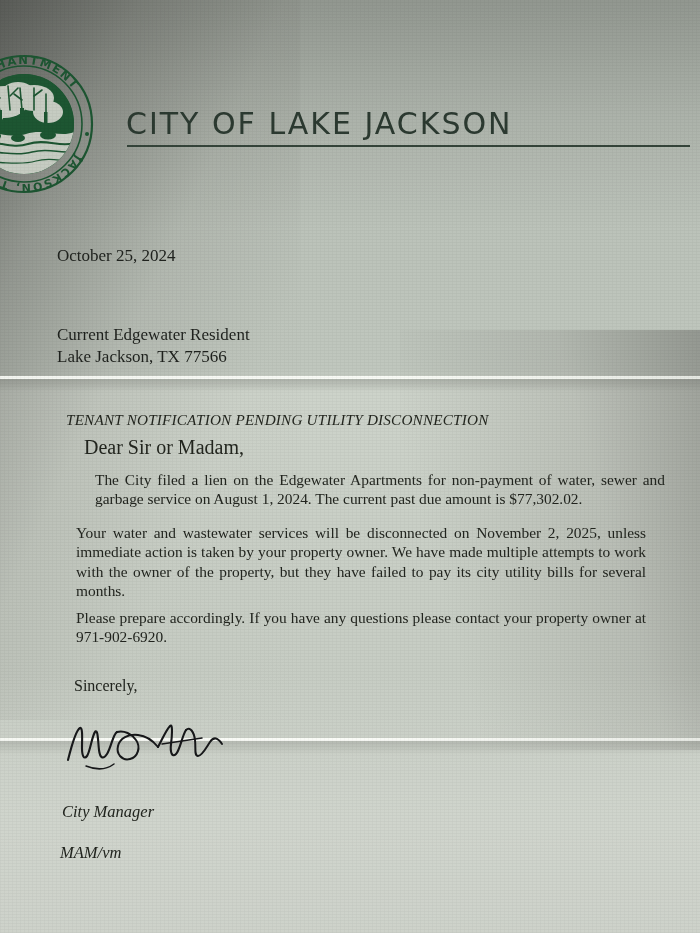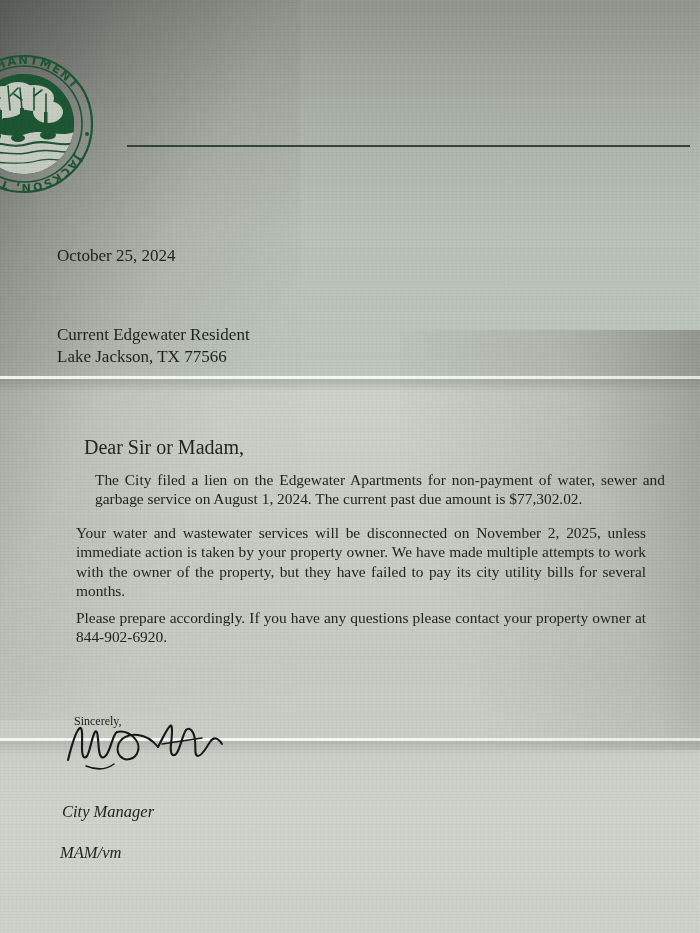--- a/index.html
+++ b/index.html
@@ -207,22 +207,22 @@
     color: #22251f;
     text-align: justify;
   }
   .p1 { top: 470px; margin-left: 19px; }
   .p2 { top: 523px; }
   .p3 { top: 608px; }
 
   .closing {
     position: absolute;
     left: 74px;
-    top: 714px;
-    font-size: 12px;
+    top: 677px;
+    font-size: 16px;
     color: #22251f;
   }
 
   .signature {
     position: absolute;
     left: 62px;
     top: 714px;
     width: 180px;
     height: 62px;
   }
@@ -326,34 +326,36 @@
       <g transform="rotate(180 76 76)">
         <text font-family="DejaVu Sans, sans-serif" font-size="11" font-weight="bold" fill="#1d5632" letter-spacing="1.5">
           <textPath href="#arcTop" startOffset="50%" text-anchor="middle">JACKSON, TEXAS</textPath>
         </text>
       </g>
       <circle cx="139" cy="86" r="2" fill="#1d5632"></circle>
       <circle cx="133" cy="112" r="2" fill="#1d5632"></circle>
     </svg>
   </div>
 
+  <div class="lh-title">CITY OF LAKE JACKSON</div>
   <div class="lh-rule"></div>
 
   <div class="date">October 25, 2024</div>
 
   <div class="recipient">
     <div>Current Edgewater Resident</div>
     <div>Lake Jackson, TX 77566</div>
   </div>
 
+  <div class="subject">TENANT NOTIFICATION PENDING UTILITY DISCONNECTION</div>
   <div class="salutation">Dear Sir or Madam,</div>
 
   <div class="para p1">The City filed a lien on the Edgewater Apartments for non-payment of water, sewer and garbage service on August 1, 2024. The current past due amount is $77,302.02.</div>
   <div class="para p2">Your water and wastewater services will be disconnected on November 2, 2025, unless immediate action is taken by your property owner. We have made multiple attempts to work with the owner of the property, but they have failed to pay its city utility bills for several months.</div>
-  <div class="para p3">Please prepare accordingly. If you have any questions please contact your property owner at 844-902-6920.</div>
+  <div class="para p3">Please prepare accordingly. If you have any questions please contact your property owner at 971-902-6920.</div>
 
   <div class="closing">Sincerely,</div>
 
   <div class="signature">
     <svg viewBox="0 0 180 62" xmlns="http://www.w3.org/2000/svg">
       <g fill="none" stroke="#17181a" stroke-linecap="round" stroke-linejoin="round">
         <path d="M6,46 C10,30 14,16 18,14 C21,13 20,26 20,34 C20,42 22,46 25,42
                  C28,38 30,22 33,18 C36,14 36,28 37,36 C38,44 41,46 45,40
                  C49,34 51,20 55,18" stroke-width="2.1"></path>
         <path d="M55,18 C62,16 70,20 74,26 C79,33 76,43 68,45 C60,47 54,40 56,32

